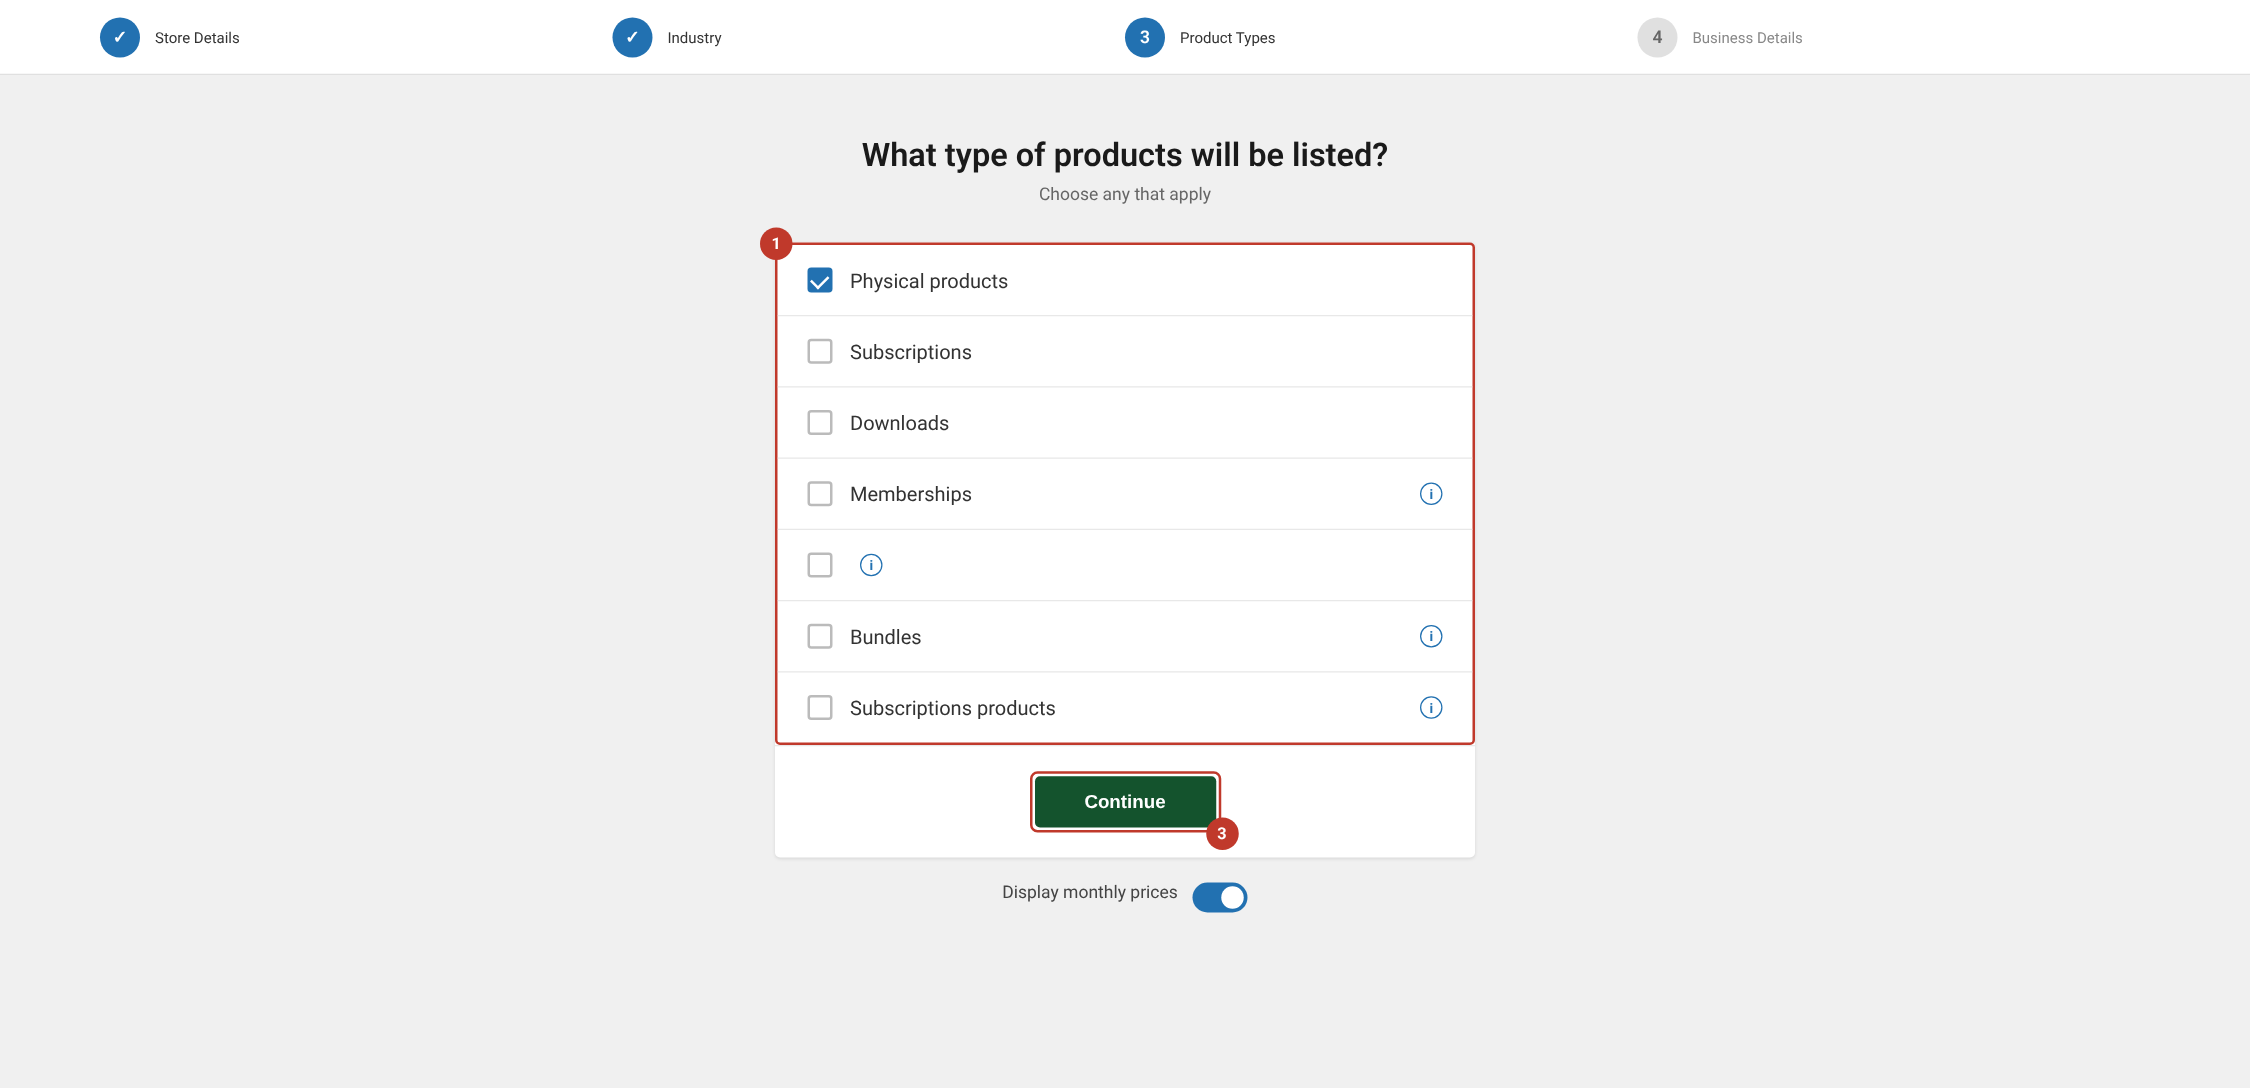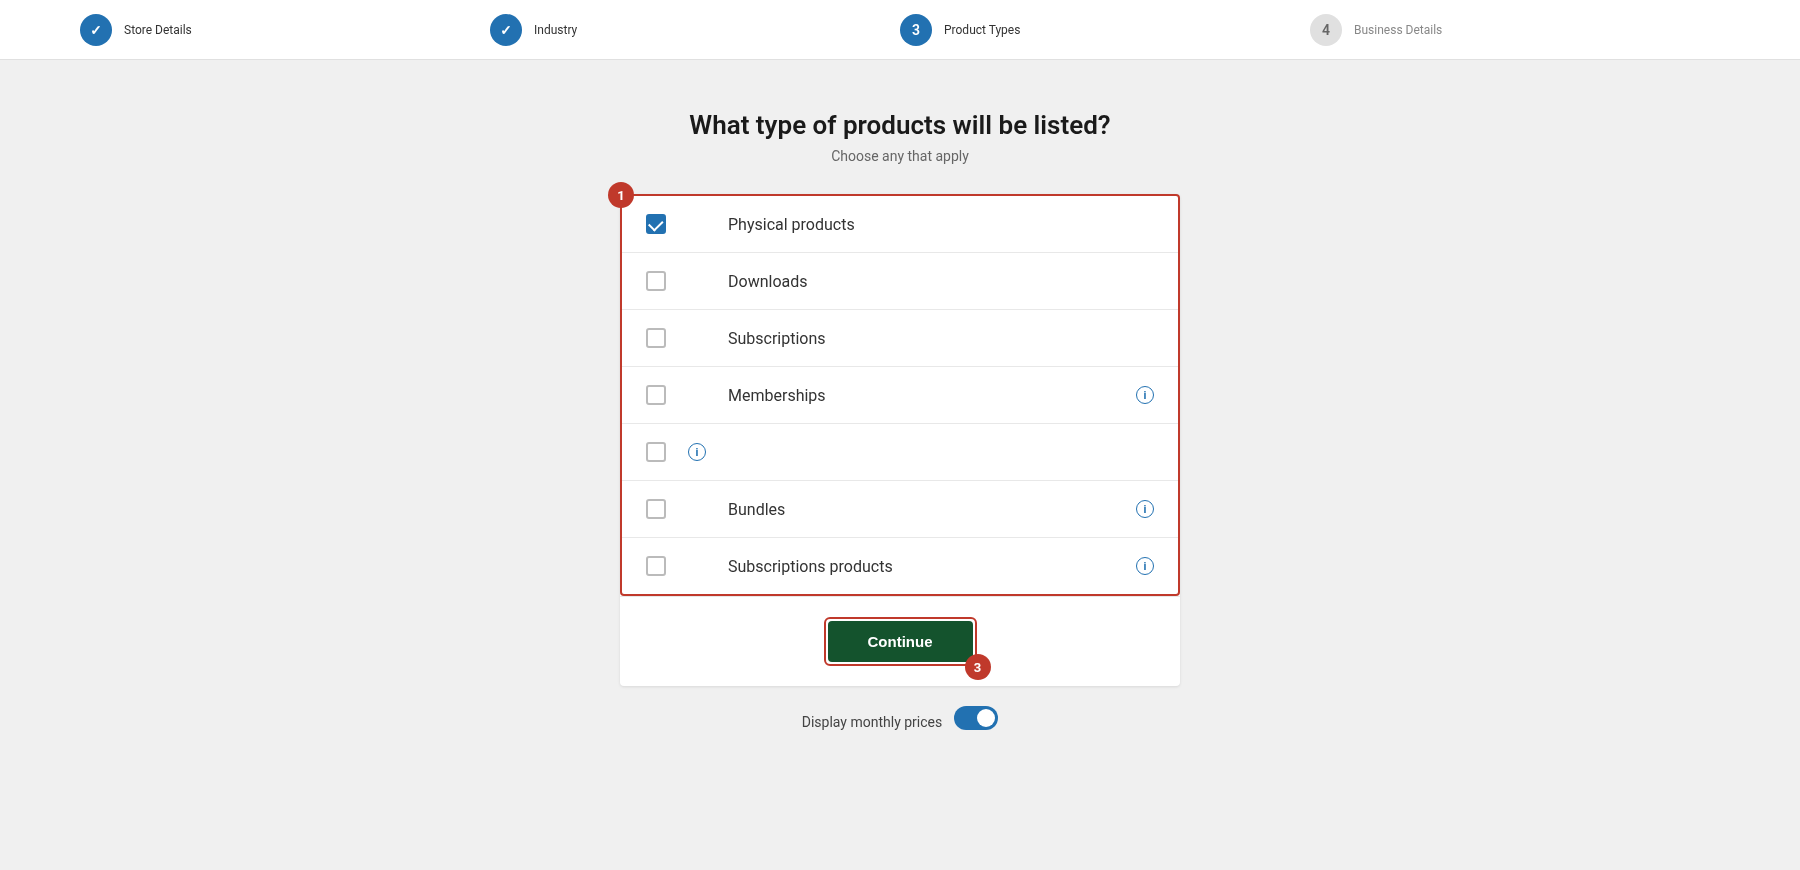--- a/index.html
+++ b/index.html
@@ -160,21 +160,20 @@
       border-left: 2.5px solid #fff;
       border-bottom: 2.5px solid #fff;
       transform: rotate(-45deg) translateY(-1px);
       display: block;
     }
 
     .product-name {
       font-size: 16px;
       color: #333;
       flex: 1;
-      margin-left: 48px;
     }
 
     
     .info-icon {
       width: 18px;
       height: 18px;
       border-radius: 50%;
       border: 1.5px solid #2271b1;
       color: #2271b1;
       font-size: 11px;
@@ -215,21 +214,21 @@
       padding: 12px 40px;
       font-size: 15px;
       font-weight: 600;
       cursor: pointer;
       display: block;
     }
 
     
     .toggle-row {
       display: flex;
-      align-items: flex-end;
+      align-items: flex-start;
       gap: 12px;
       margin-top: 20px;
     }
     .toggle-label {
       font-size: 14px;
       color: #444;
     }
     .toggle {
       width: 44px;
       height: 24px;
@@ -282,26 +281,26 @@
       <div class="badge badge-1">1</div>
       <div class="product-list-border">
 
         <div class="product-item">
           <div class="checkbox checked"></div>
           <span class="product-name">Physical products</span>
         </div>
 
         <div class="product-item">
           <div class="checkbox"></div>
+          <span class="product-name">Subscriptions</span>
+        </div>
+
+        <div class="product-item">
+          <div class="checkbox"></div>
           <span class="product-name">Downloads</span>
-        </div>
-
-        <div class="product-item">
-          <div class="checkbox"></div>
-          <span class="product-name">Subscriptions</span>
         </div>
 
         <div class="product-item" style="position:relative;">
           <div class="checkbox"></div>
           <span class="product-name">Memberships</span>
           <span class="info-icon">i</span>
 
         </div>
 
         <div class="product-item">

